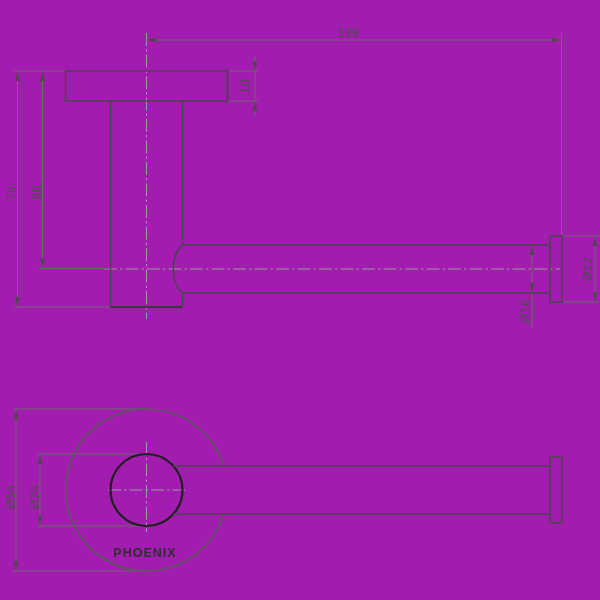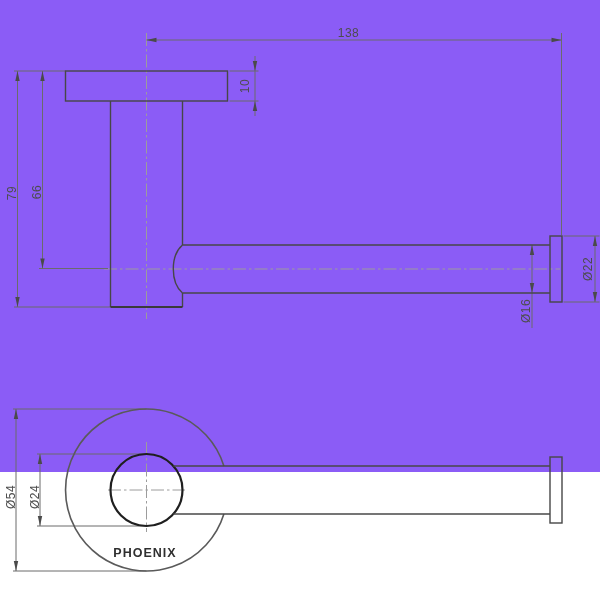--- a/index.html
+++ b/index.html
@@ -7,22 +7,22 @@
     padding: 0;
     background: #ffffff;
     width: 600px;
     height: 600px;
     overflow: hidden;
     font-family: "Liberation Sans", sans-serif;
   }
   .stage {
     position: relative;
     width: 600px;
-    height: 472px;
-    background: #8b5cf6;
+    height: 600px;
+    background: #a21caf;
   }
   svg { display: block; }
   
   .outline        { stroke: #474747; stroke-width: 1.4; fill: none; }
   .outline-heavy  { stroke: #3a3a3a; stroke-width: 1.8; fill: none; }
   .circle-bold    { stroke: #1f1f1f; stroke-width: 2.2; fill: none; }
   .circle-mid     { stroke: #5a5a5a; stroke-width: 1.6; fill: none; }
   .dimline        { stroke: #6b6b6b; stroke-width: 1; fill: none; }
   .centerline     { stroke: #9c9c9c; stroke-width: 1; fill: none;
                     stroke-dasharray: 13 3 2.5 3; }

